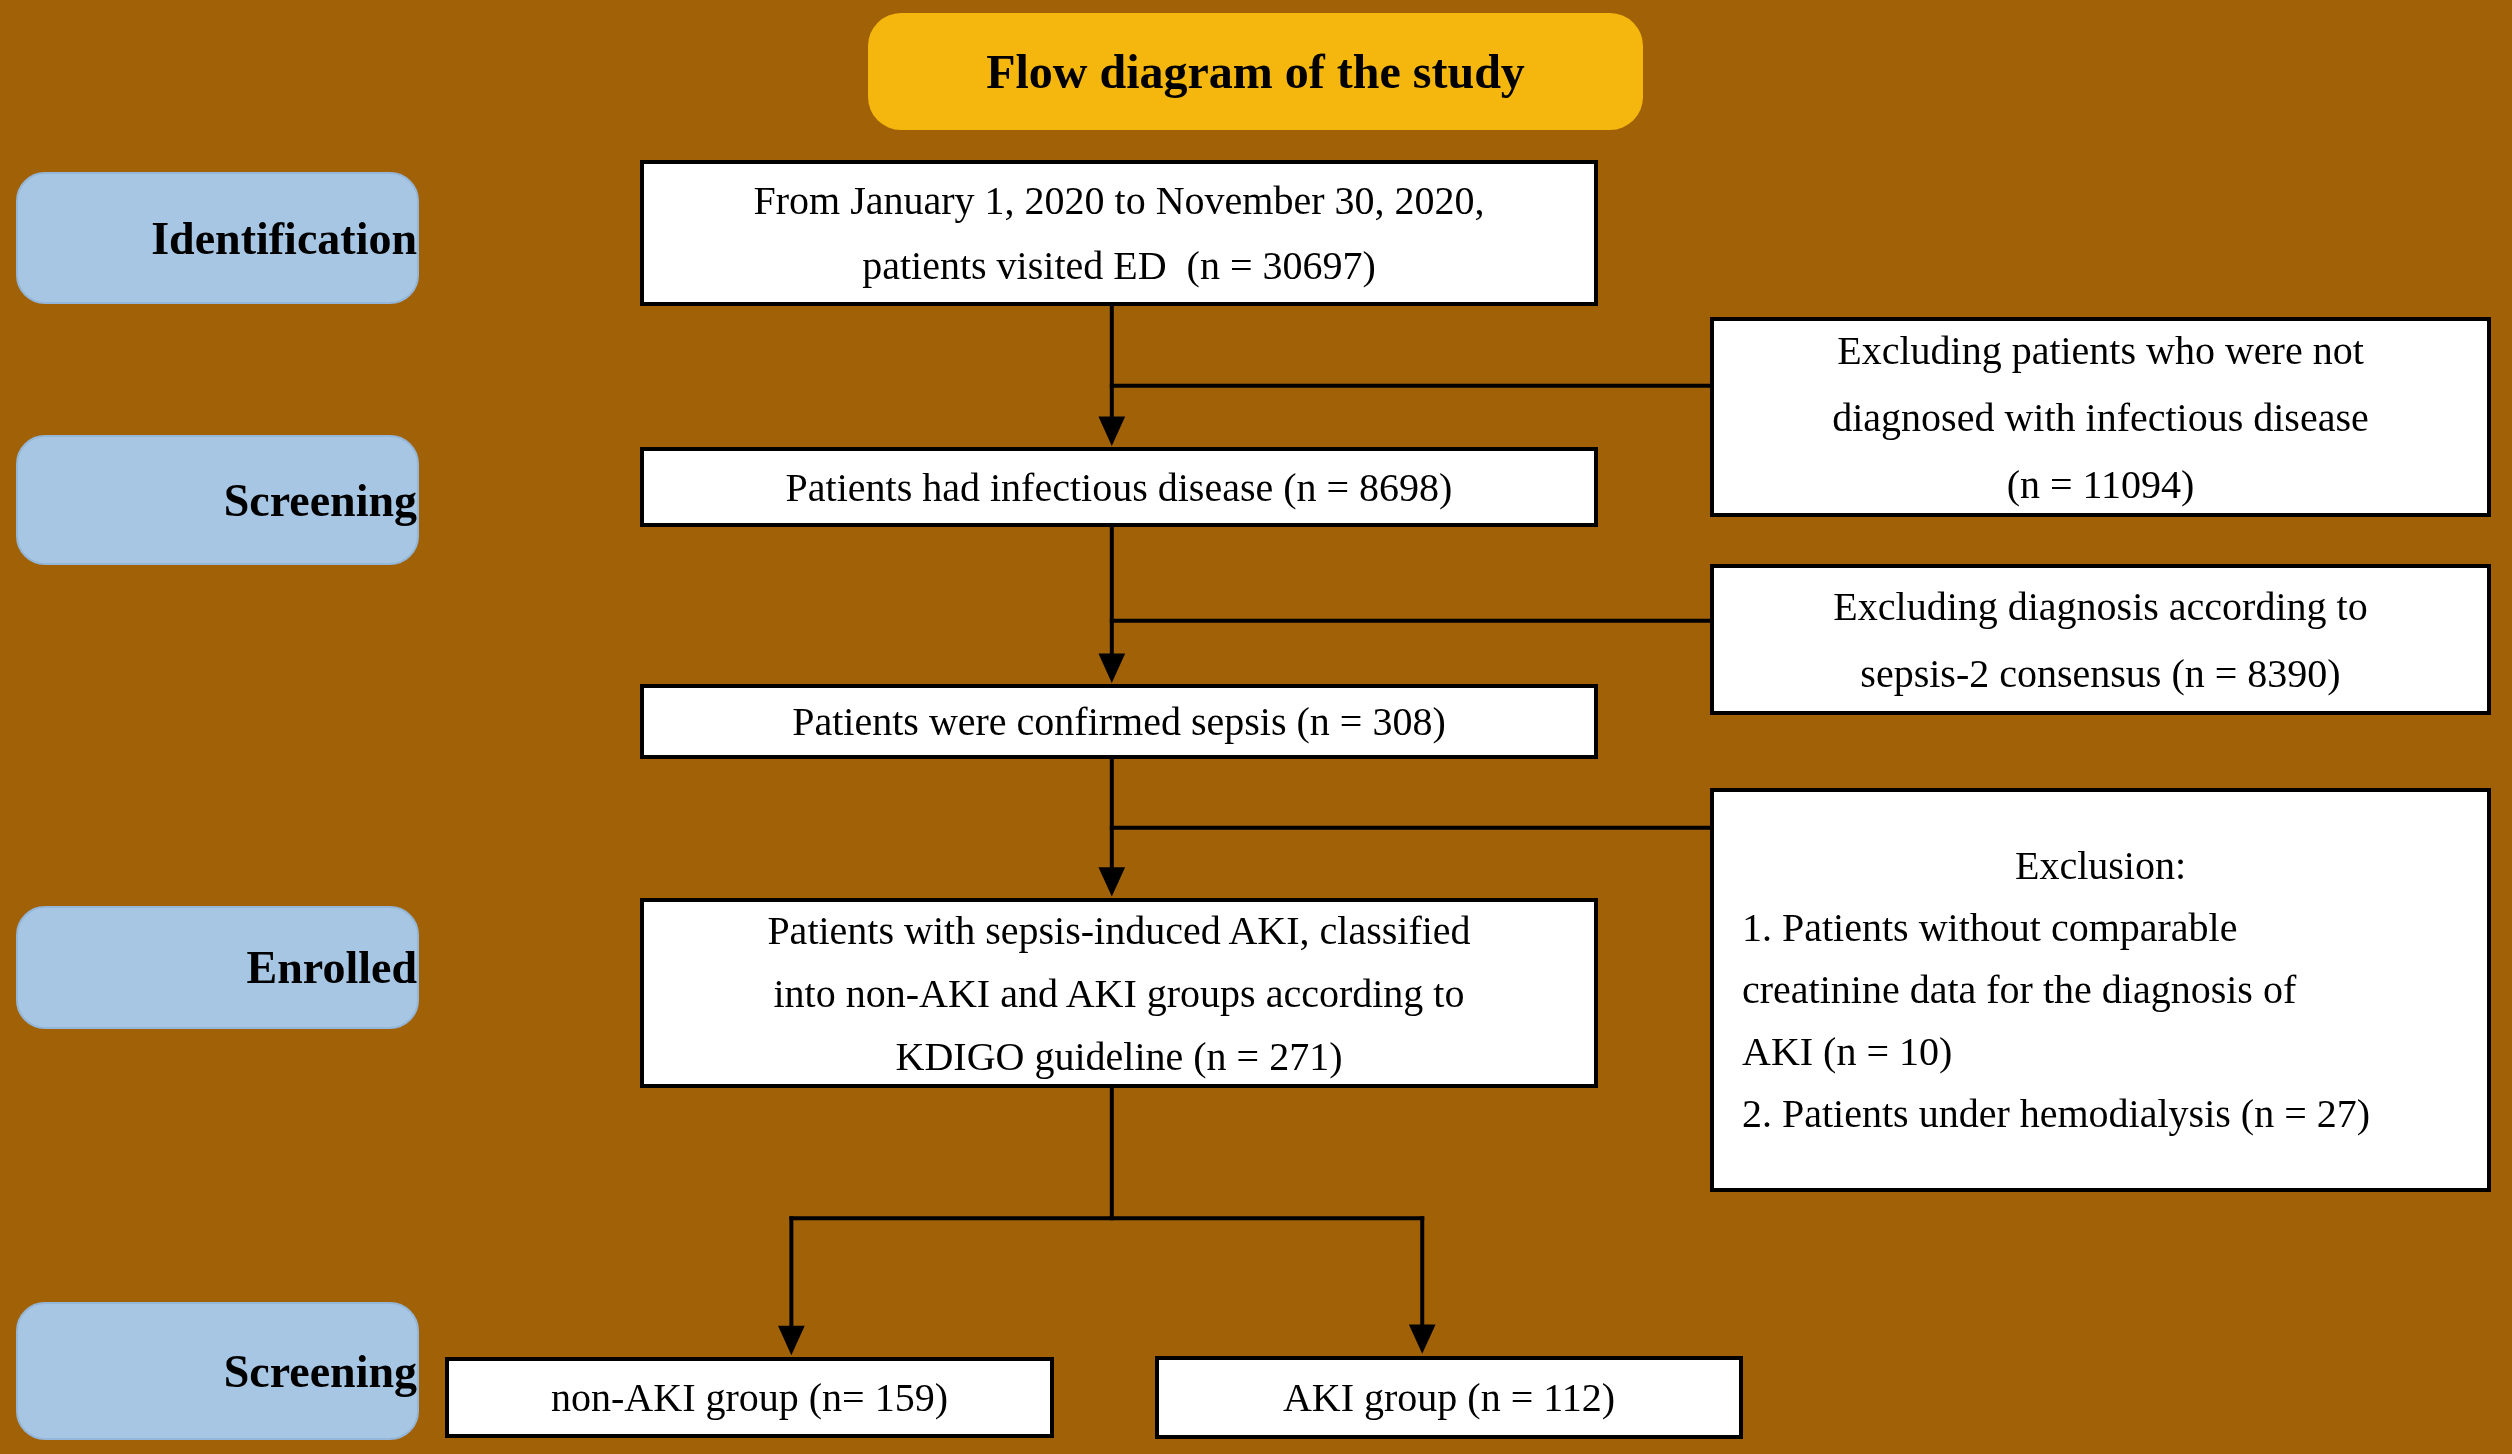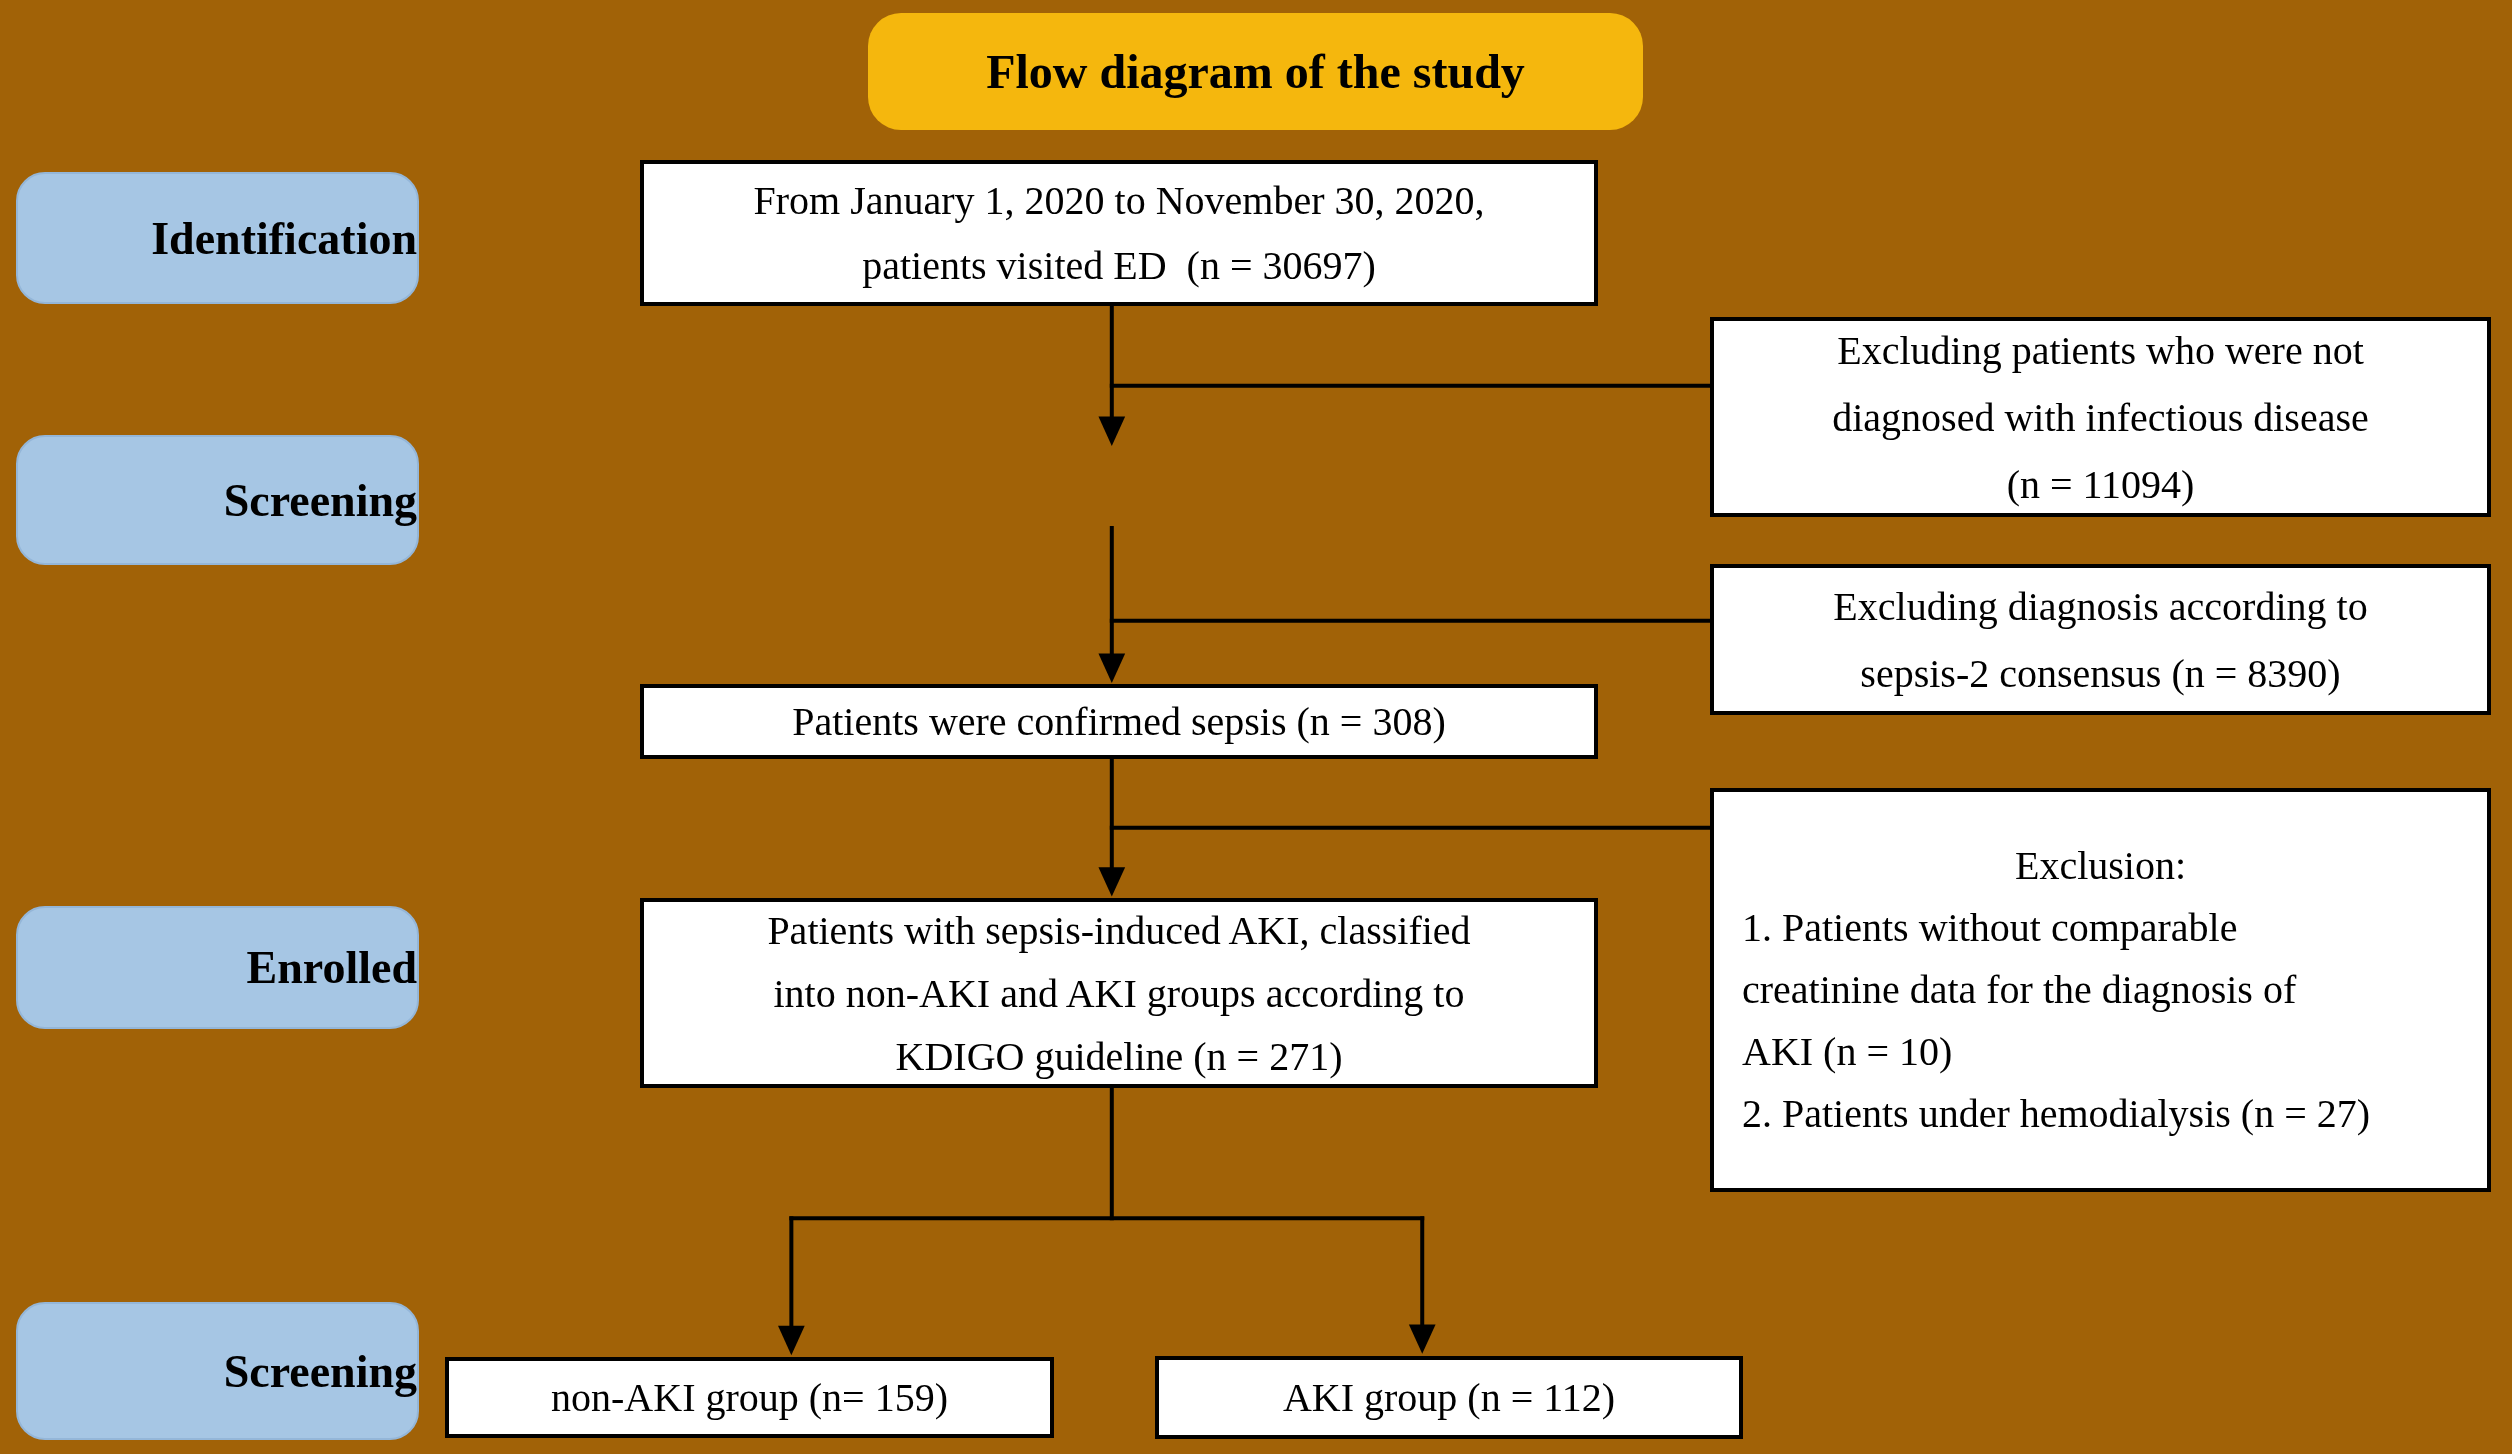--- a/index.html
+++ b/index.html
@@ -50,20 +50,23 @@
   </div>
   <div class="pill" style="left:16px; top:1302px; width:399px; height:134px;">
     <span>Screening</span>
   </div>
 
   <div class="rbox" style="left:640px; top:160px; width:958px; height:146px;">
     <div class="bx-line">From January 1, 2020 to November 30, 2020,</div>
     <div class="bx-line">patients visited ED  (n = 30697)</div>
   </div>
 
+  <div class="rbox" style="left:640px; top:447px; width:958px; height:80px;">
+    <div class="bx-line">Patients had infectious disease (n = 8698)</div>
+  </div>
 
   <div class="rbox" style="left:640px; top:684px; width:958px; height:75px;">
     <div class="bx-line">Patients were confirmed sepsis (n = 308)</div>
   </div>
 
   <div class="rbox tight" style="left:640px; top:898px; width:958px; height:190px;">
     <div class="bx-line">Patients with sepsis-induced AKI, classified</div>
     <div class="bx-line">into non-AKI and AKI groups according to</div>
     <div class="bx-line">KDIGO guideline (n = 271)</div>
   </div>

